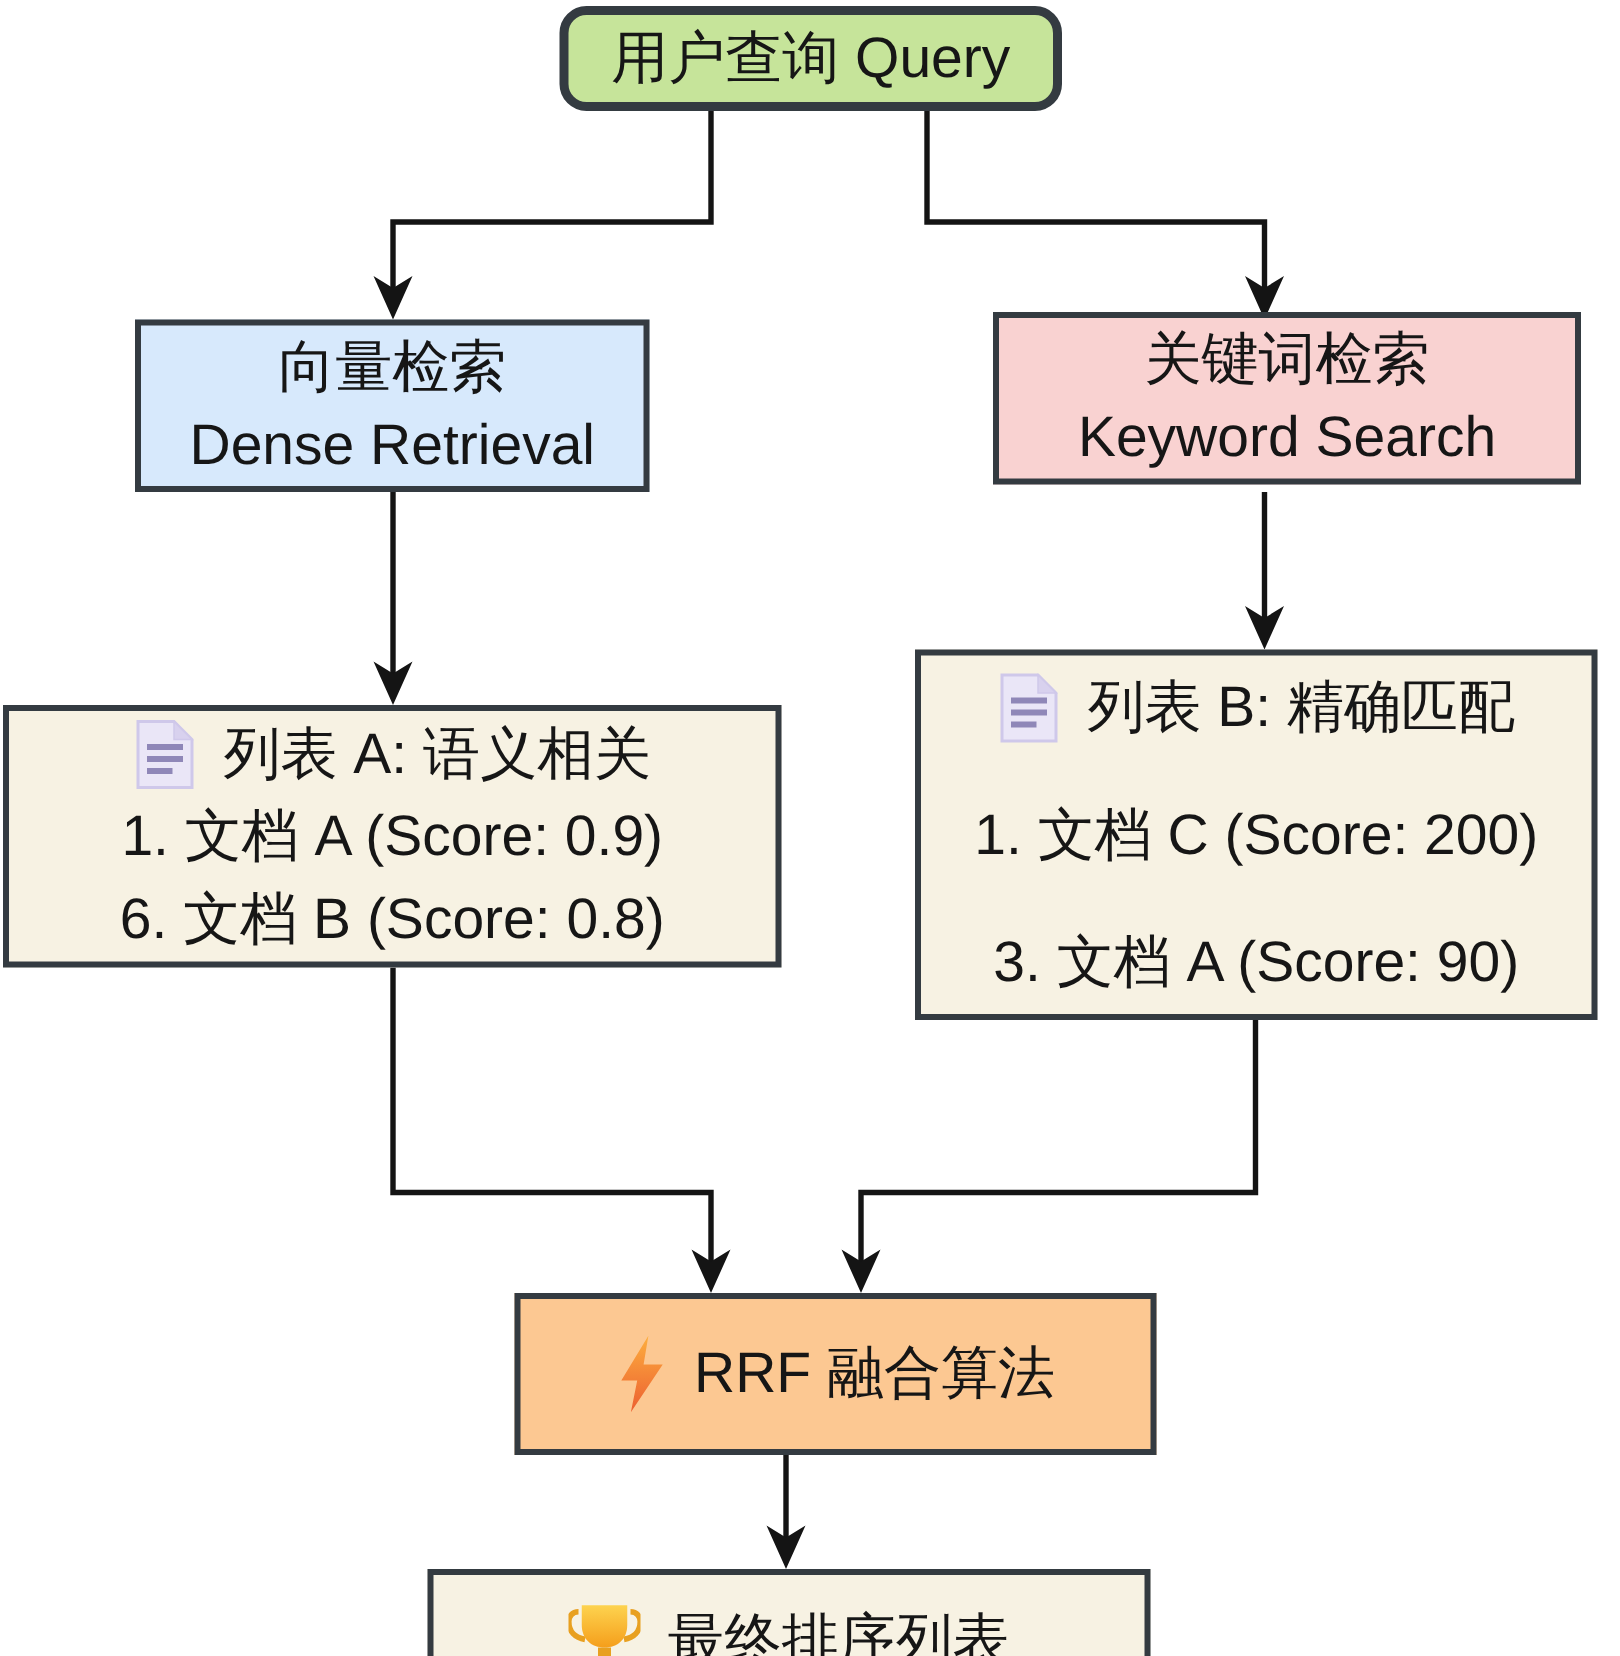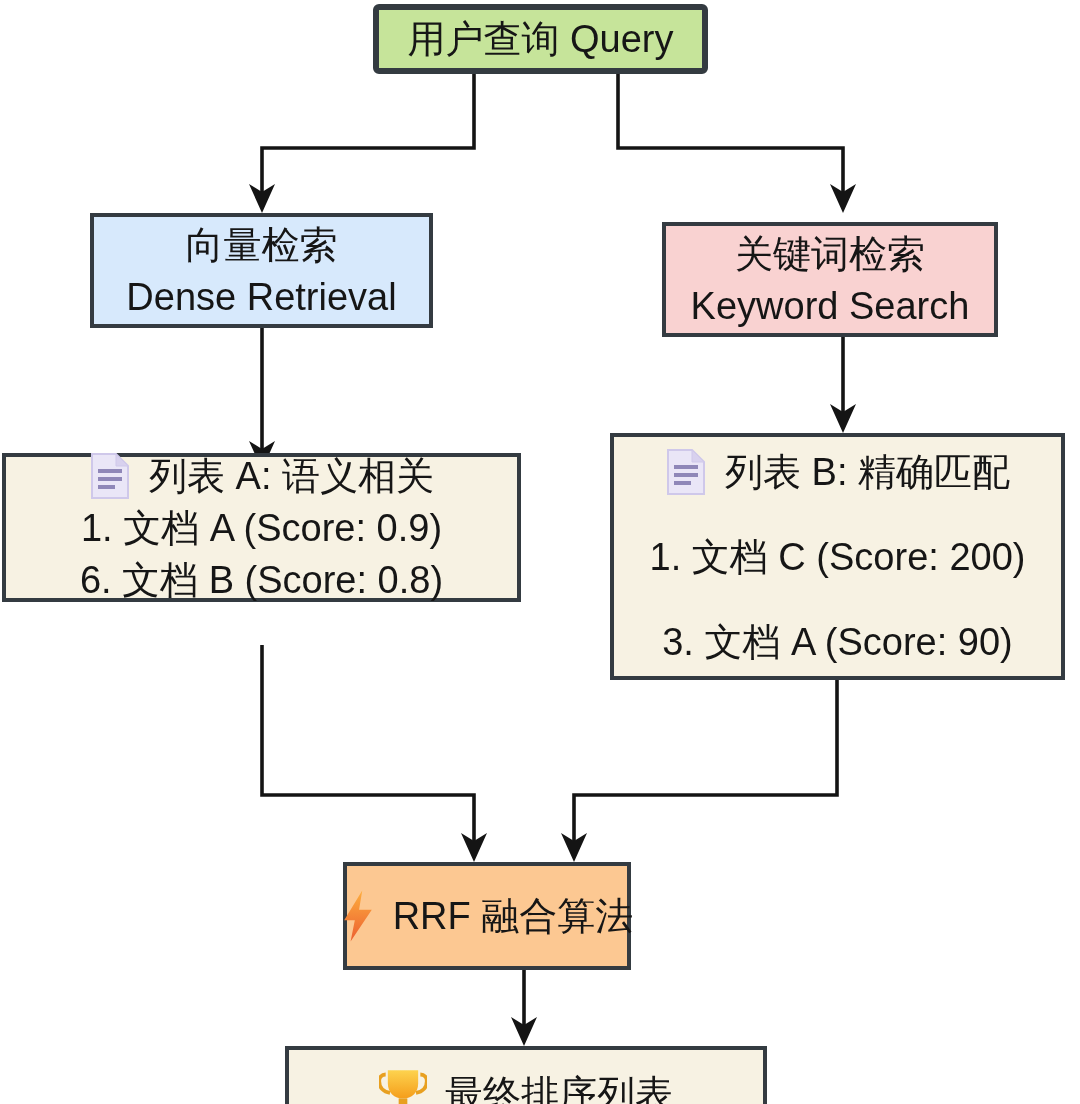--- a/index.html
+++ b/index.html
@@ -41,41 +41,41 @@
     justify-content: center;
     font-size: 38px;
     line-height: 52px;
     text-align: center;
     white-space: nowrap;
   }
   #node-query {
     left: 373px; top: 4px; width: 335px; height: 70px;
     background: var(--query-fill, #c6e49a);
     border-width: 6px;
-    border-radius: 6px;
+    border-radius: 18px;
   }
   #node-dense {
     left: 90px; top: 213px; width: 343px; height: 115px;
     background: var(--dense-fill, #d7e9fc);
   }
   #node-keyword {
-    left: 662px; top: 222px; width: 336px; height: 115px;
+    left: 662px; top: 208px; width: 392px; height: 115px;
     background: var(--keyword-fill, #f9d2d1);
   }
   #node-list-a {
-    left: 2px; top: 453px; width: 519px; height: 149px;
+    left: 2px; top: 470px; width: 519px; height: 175px;
     background: var(--list-fill, #f7f2e3);
   }
   #node-list-b {
     left: 610px; top: 433px; width: 455px; height: 247px;
     background: var(--list-fill, #f7f2e3);
     gap: 30px;
   }
   #node-rrf {
-    left: 343px; top: 862px; width: 288px; height: 108px;
+    left: 343px; top: 862px; width: 428px; height: 108px;
     background: var(--rrf-fill, #fcc892);
   }
   #node-final {
     left: 285px; top: 1046px; width: 482px; height: 96px;
     background: var(--final-fill, #f7f2e3);
   }
   .row {
     display: flex;
     align-items: center;
     justify-content: center;

